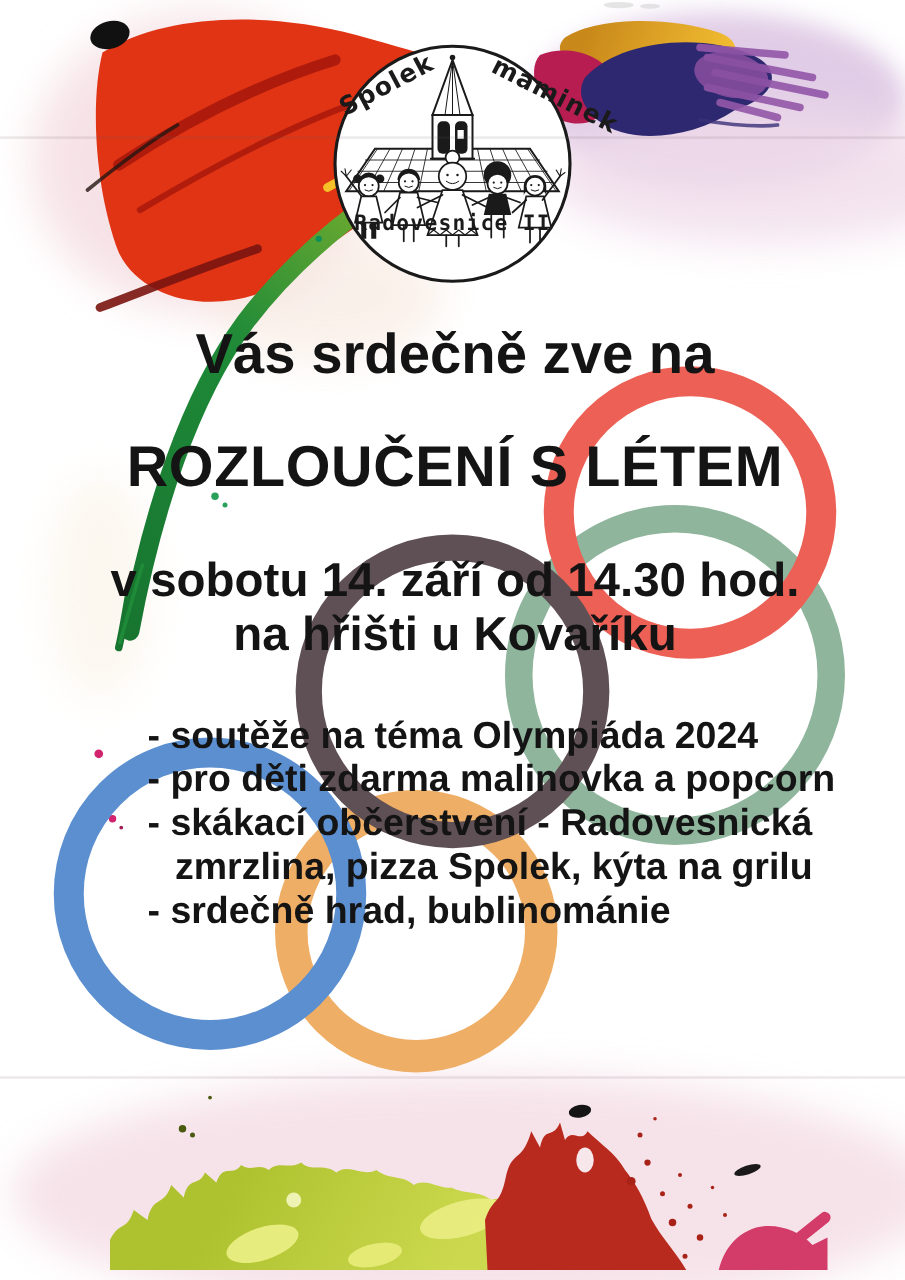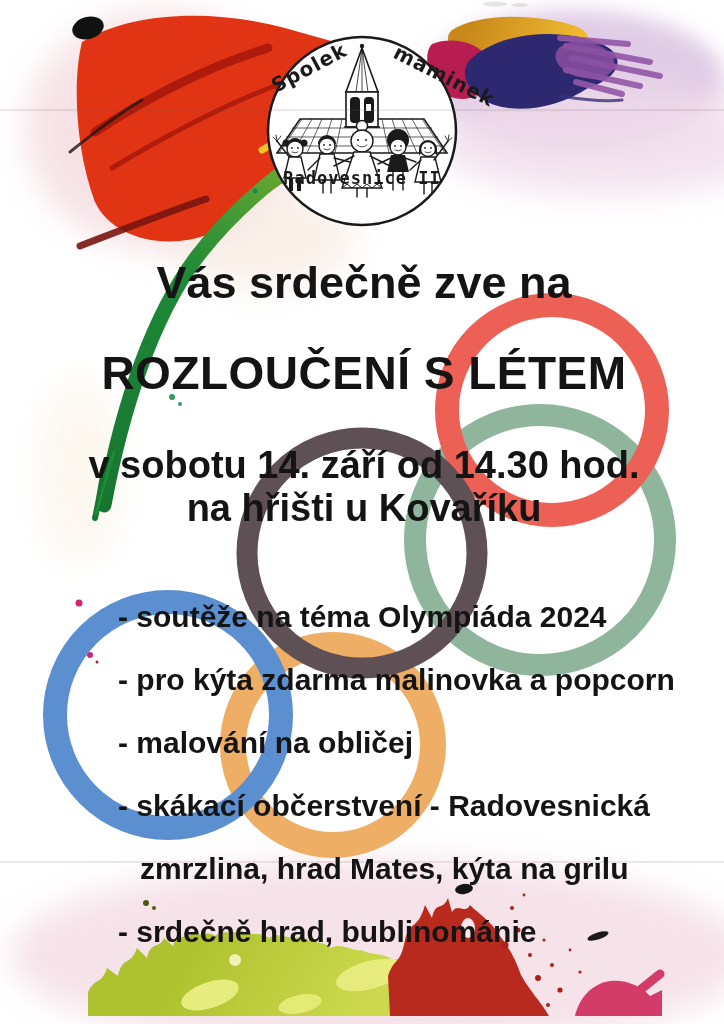--- a/index.html
+++ b/index.html
@@ -9,21 +9,21 @@
   }
   .art{position:absolute;left:0;top:0;width:724px;height:1024px;z-index:1;}
   .txt{position:absolute;z-index:5;color:#141414;font-weight:bold;white-space:nowrap;}
   .center{left:2px;width:724px;text-align:center;}
   .invite{top:257px;font-size:45px;}
   .title{top:346px;font-size:46px;letter-spacing:0.5px;}
   .date1{top:444px;font-size:38px;}
   .date2{top:487px;font-size:38px;}
   .bullets{position:absolute;left:118px;top:571px;z-index:5;color:#141414;
     font-weight:bold;font-size:30px;line-height:35px;white-space:nowrap;}
-  .bullet-line{height:35px;margin-top:28px;}
+  .bullet-line{height:35px;}
   .bullet-line.indent{padding-left:22px;}
   .logo-arc-text{font-family:"DejaVu Sans",sans-serif;font-weight:600;font-size:20px;fill:#1a1a1a;letter-spacing:1px;}
   .logo-bottom-text{font-family:"DejaVu Sans Mono",monospace;font-weight:600;font-size:17px;fill:#1a1a1a;letter-spacing:1px;}
 </style>
 </head>
 <body>
 
 <div class="page">
 
   <svg class="art" viewBox="0 0 724 1024">
@@ -253,20 +253,19 @@
     <rect x="0" y="861" width="724" height="2" fill="#8a5f70" opacity="0.14"></rect>
   </svg>
 
   <div class="txt center invite">Vás srdečně zve na</div>
   <div class="txt center title">ROZLOUČENÍ S LÉTEM</div>
   <div class="txt center date1">v sobotu 14. září od 14.30 hod.</div>
   <div class="txt center date2">na hřišti u Kovaříku</div>
 
   <div class="bullets">
     <div class="bullet-line">- soutěže na téma Olympiáda 2024</div>
-    <div class="bullet-line">- pro kýta zdarma malinovka a popcorn</div>
-    <div class="bullet-line">- malování na obličej</div>
+    <div class="bullet-line">- pro děti zdarma malinovka a popcorn</div>
     <div class="bullet-line">- skákací občerstvení - Radovesnická</div>
-    <div class="bullet-line indent">zmrzlina, hrad Mates, kýta na grilu</div>
+    <div class="bullet-line indent">zmrzlina, pizza Spolek, kýta na grilu</div>
     <div class="bullet-line">- srdečně hrad, bublinománie</div>
   </div>
 
 </div>
 
 </body></html>

